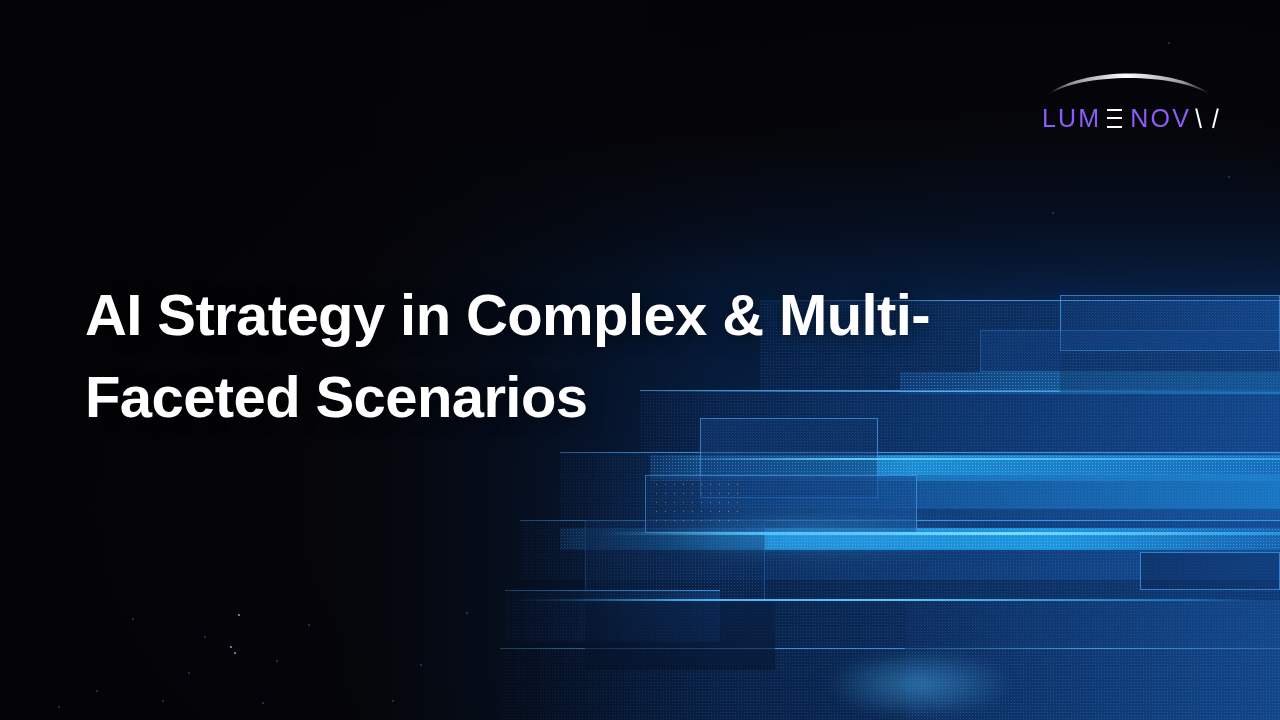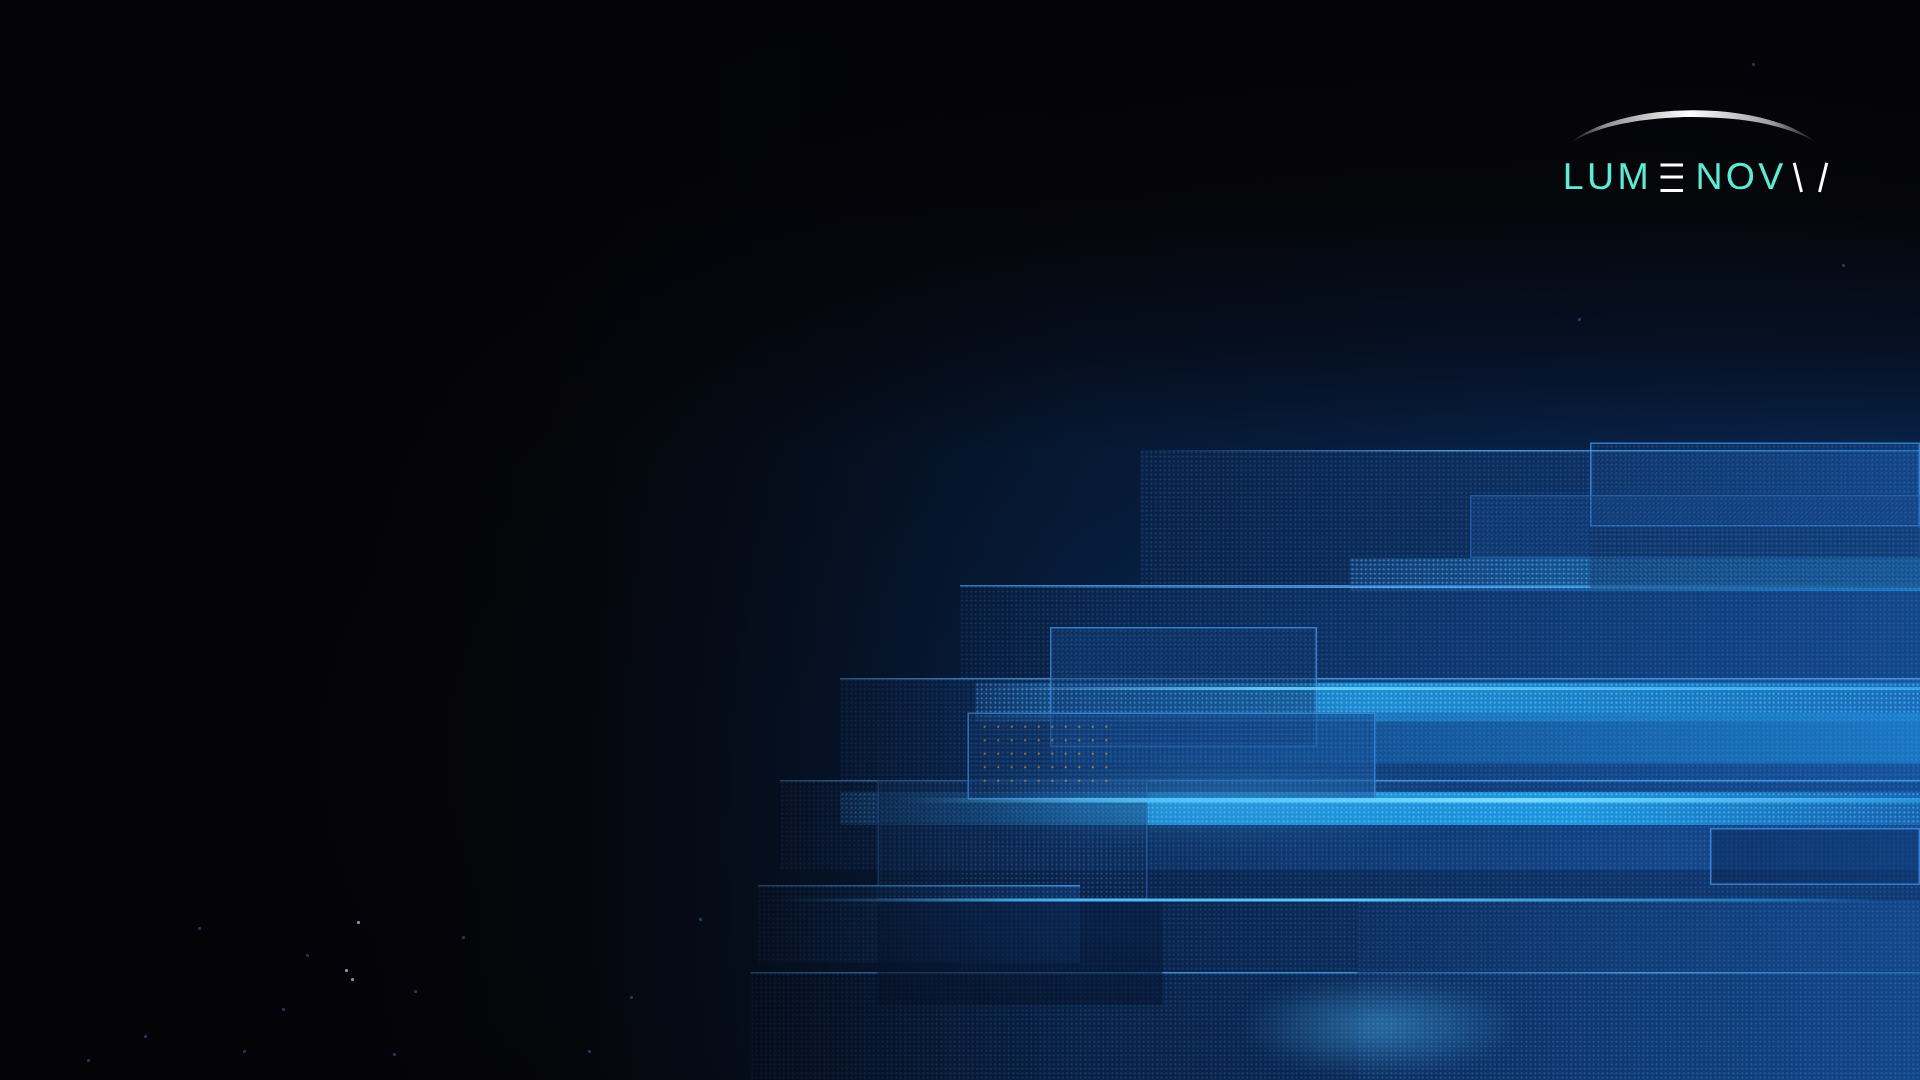--- a/index.html
+++ b/index.html
@@ -116,21 +116,21 @@
   .logo-arc{
     position:absolute; left:0; top:0; width:178px; height:44px;
   }
   .logo-word{
     position:absolute; left:0; top:46px;
     width:178px;
     display:flex; align-items:center; justify-content:center;
     gap:5px;
   }
   .lw{
-    color:#5eead4;
+    color:#8b5cf6;
     font-size:25px;
     font-weight:400;
     letter-spacing:2.2px;
     line-height:28px;
     font-family:"Liberation Sans", sans-serif;
   }
   
   .glyph-e{
     display:inline-block;
     width:15px; height:19px;
@@ -278,20 +278,22 @@
     <span class="pt bright" style="left:234px; top:652px;"></span>
     <span class="pt" style="left:162px; top:700px;"></span>
     <span class="pt" style="left:420px; top:664px;"></span>
     <span class="pt" style="left:466px; top:612px;"></span>
     <span class="pt" style="left:392px; top:700px;"></span>
     <span class="pt" style="left:1168px; top:42px;"></span>
     <span class="pt" style="left:1228px; top:176px;"></span>
     <span class="pt" style="left:1052px; top:212px;"></span>
   </div>
 
+  <h1 class="headline">AI Strategy in Complex &amp; Multi-
+Faceted Scenarios</h1>
 
   <div class="logo">
     <svg class="logo-arc" viewBox="0 0 178 44" aria-hidden="true">
       <defs>
         <linearGradient id="arcg" x1="0" y1="0" x2="1" y2="0">
           <stop offset="0%" stop-color="#ffffff" stop-opacity="0"></stop>
           <stop offset="14%" stop-color="#ffffff" stop-opacity=".55"></stop>
           <stop offset="48%" stop-color="#ffffff" stop-opacity="1"></stop>
           <stop offset="82%" stop-color="#ffffff" stop-opacity=".6"></stop>
           <stop offset="100%" stop-color="#ffffff" stop-opacity="0"></stop>

